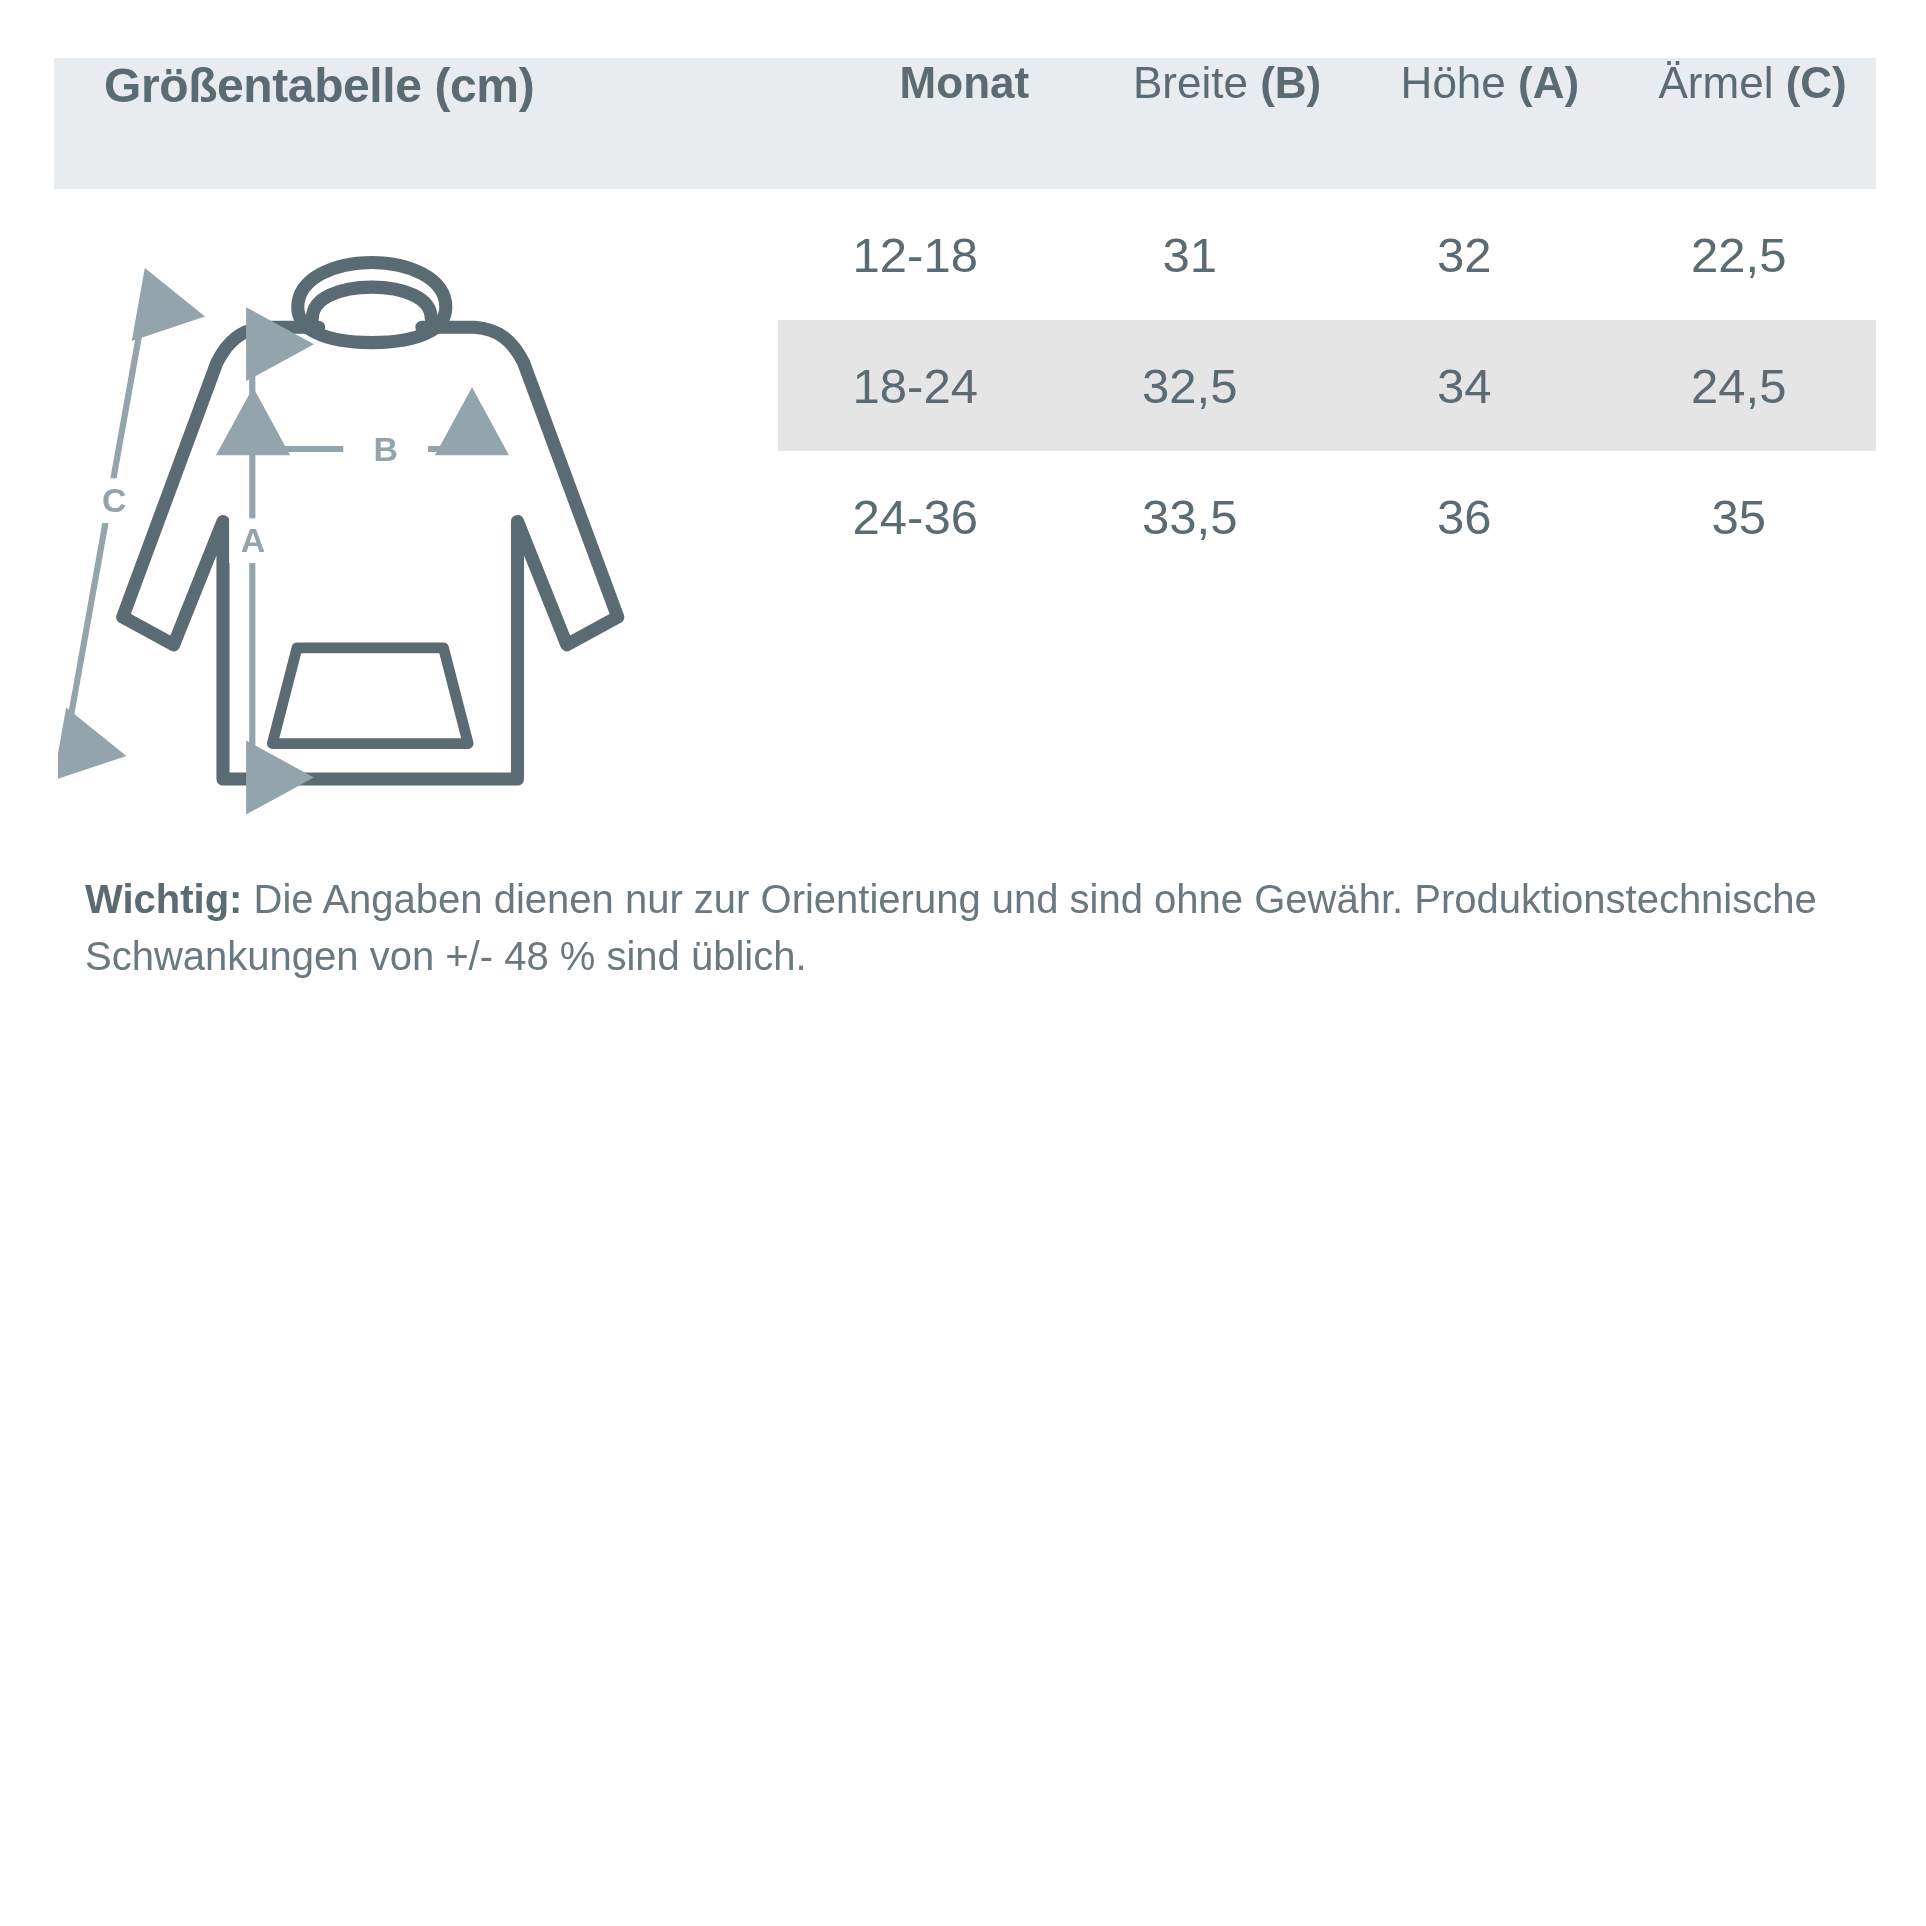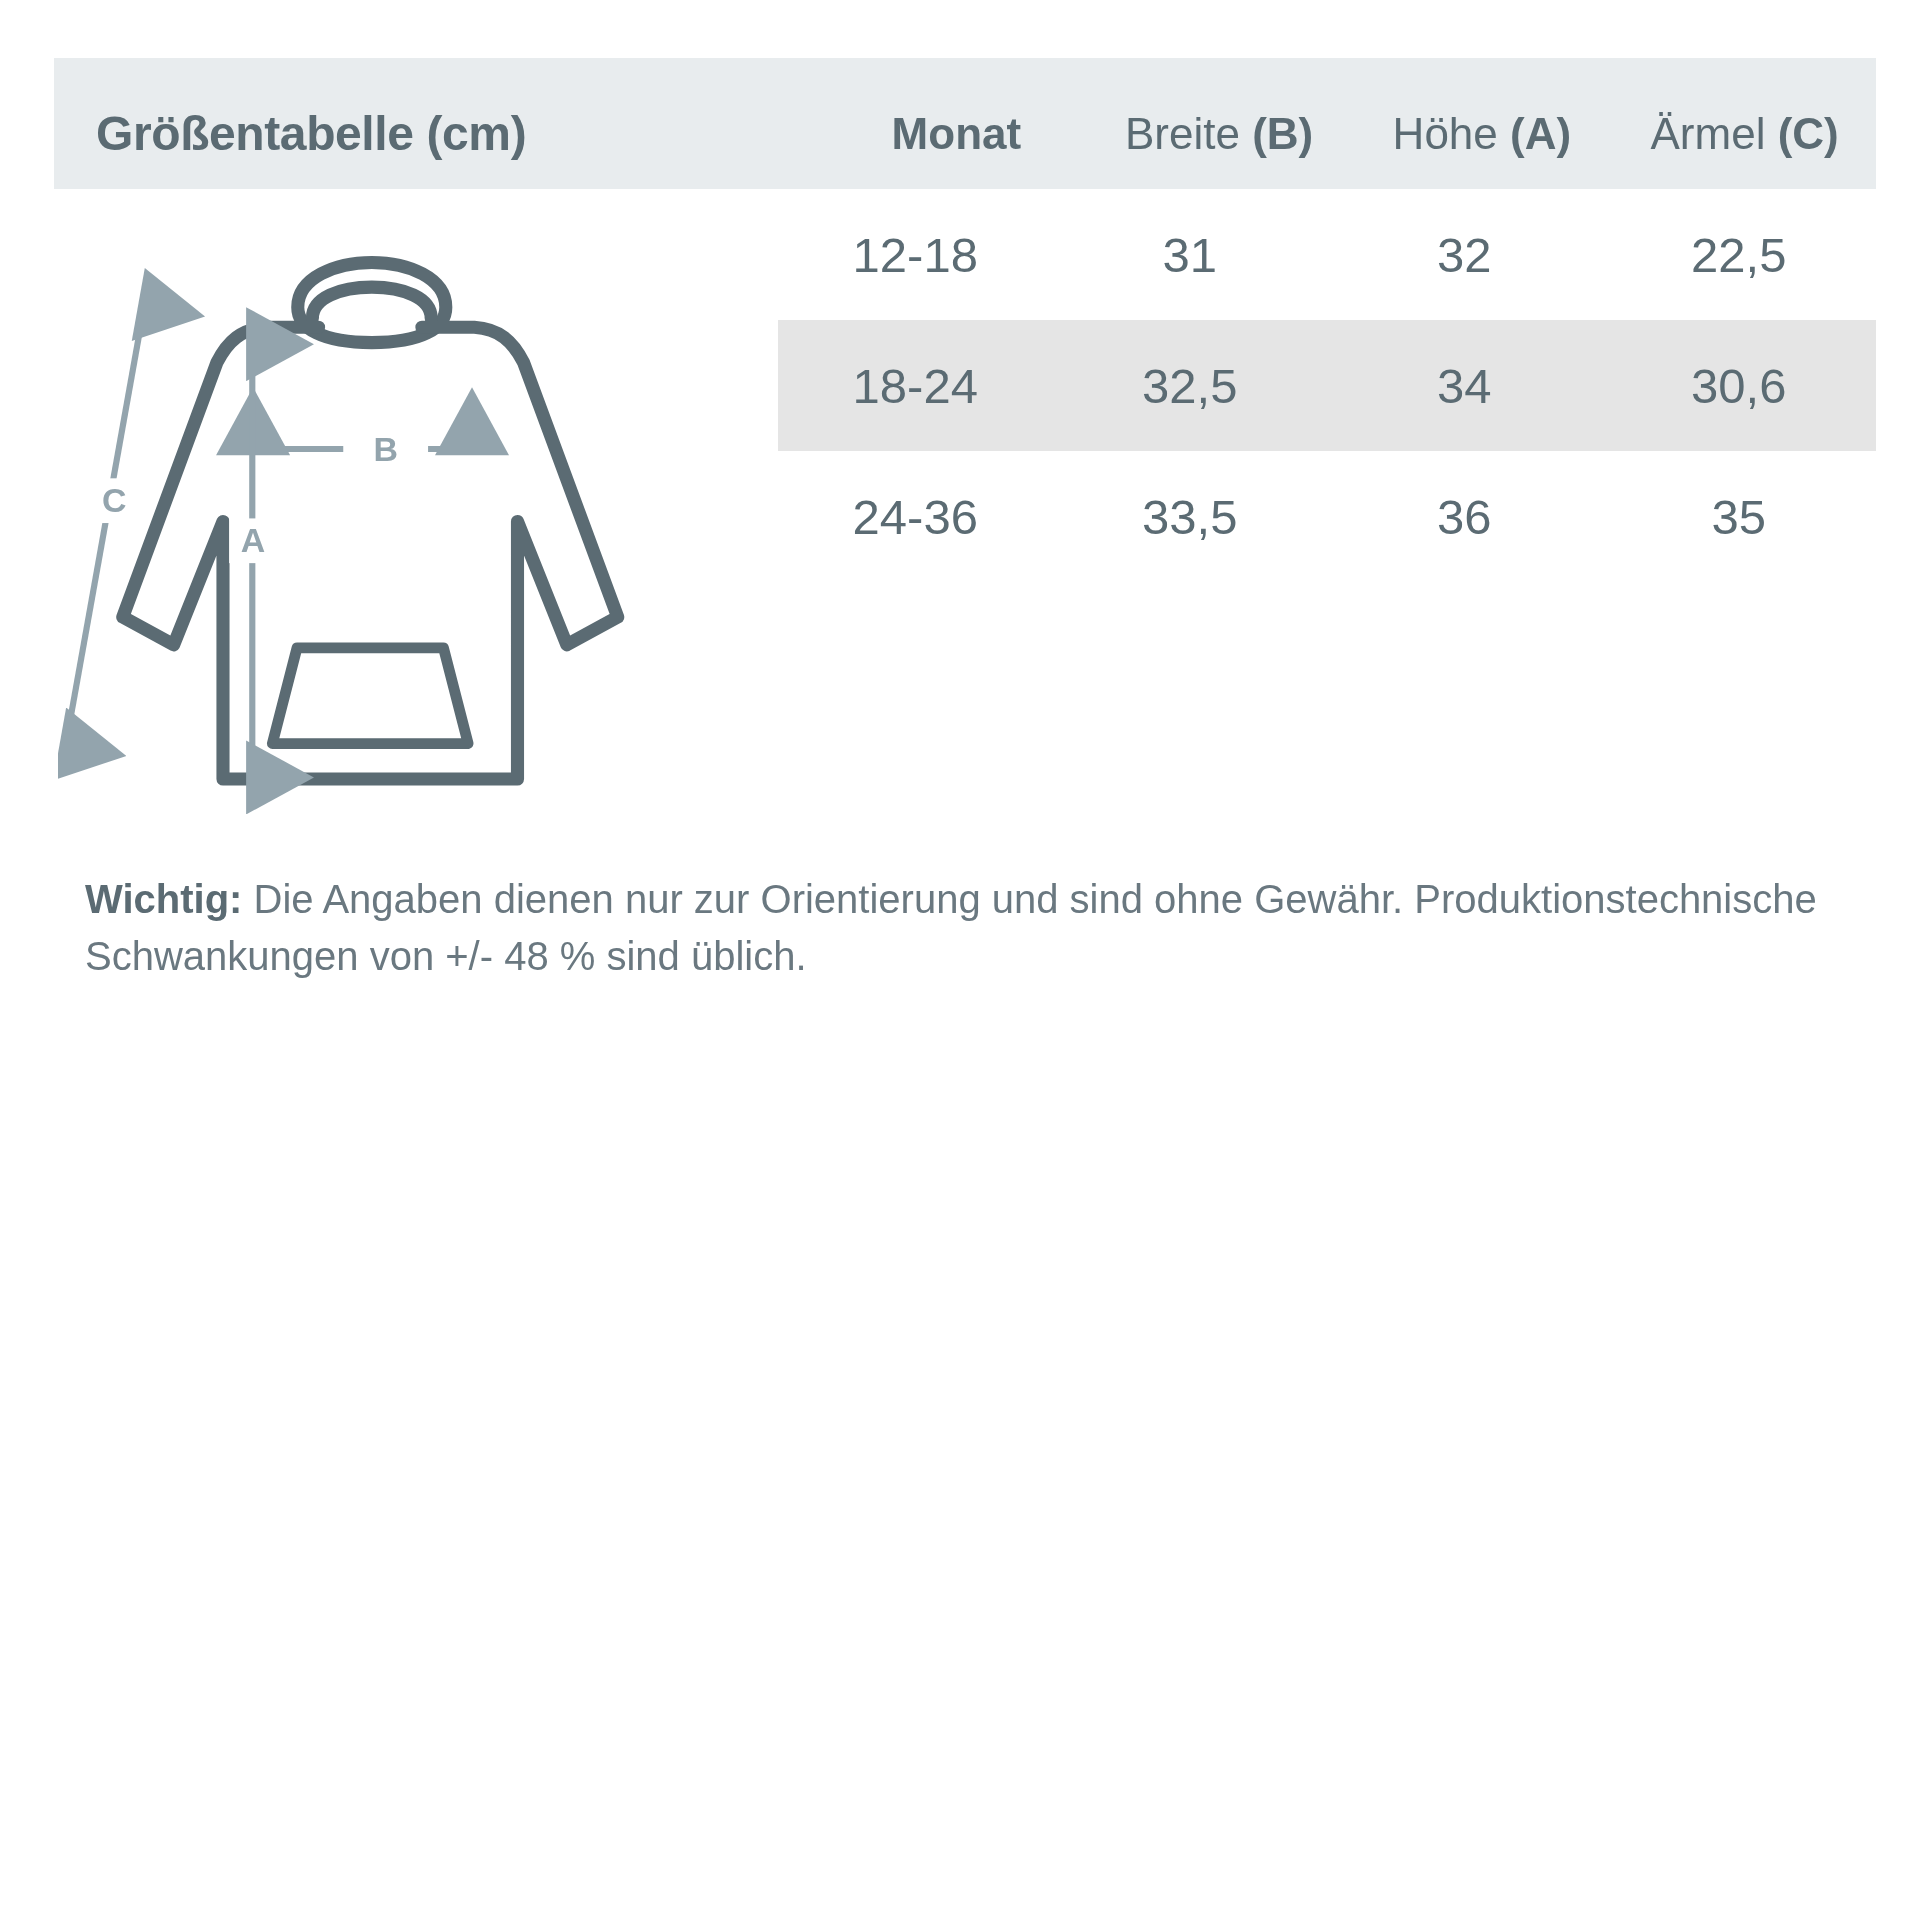--- a/index.html
+++ b/index.html
@@ -26,23 +26,23 @@
     position: absolute;
     left: 54px;
     top: 58px;
     width: 1822px;
     height: 131px;
     background: #e8ecee;
     box-sizing: border-box;
   }
   .header-row {
     display: flex;
-    align-items: center;
     height: 151px;
     width: 100%;
+    margin-left: 8px;
   }
   .header-title {
     width: 771px;
     padding-left: 42px;
     box-sizing: border-box;
     font-size: 48px;
     font-weight: bold;
     color: #5b6b73;
     letter-spacing: -0.4px;
   }
@@ -142,21 +142,21 @@
     <div class="row">
       <div class="cell">12-18</div>
       <div class="cell">31</div>
       <div class="cell">32</div>
       <div class="cell">22,5</div>
     </div>
     <div class="row alt">
       <div class="cell">18-24</div>
       <div class="cell">32,5</div>
       <div class="cell">34</div>
-      <div class="cell">30,6</div>
+      <div class="cell">24,5</div>
     </div>
     <div class="row">
       <div class="cell">24-36</div>
       <div class="cell">33,5</div>
       <div class="cell">36</div>
       <div class="cell">35</div>
     </div>
   </div>
 
   <div class="illustration">

